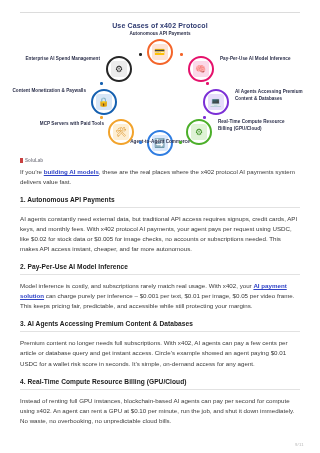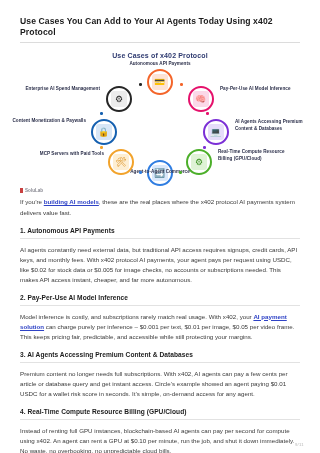--- a/index.html
+++ b/index.html
@@ -146,21 +146,20 @@
     font-size: 4.2px;
     color: #b6b6b6;
     letter-spacing: 0.3px;
   }
 </style>
 </head>
 <body>
 
 <div class="page">
 
-  <h1 class="doc-title">Use Cases You Can Add to Your AI Agents Today Using x402 Protocol</h1>
   <div class="title-rule"></div>
 
   <div class="infographic">
     <div class="ig-title">Use Cases of x402 Protocol</div>
     <div class="ig-canvas">
 
       <div class="node" style="left:127px; top:8px; border-color:#f4652a;">
         <span class="inner" style="background:#fde3d6; color:#d8472a;">💳</span>
       </div>
       <div class="lbl c" style="left:95px; top:0px;">Autonomous API Payments</div>

